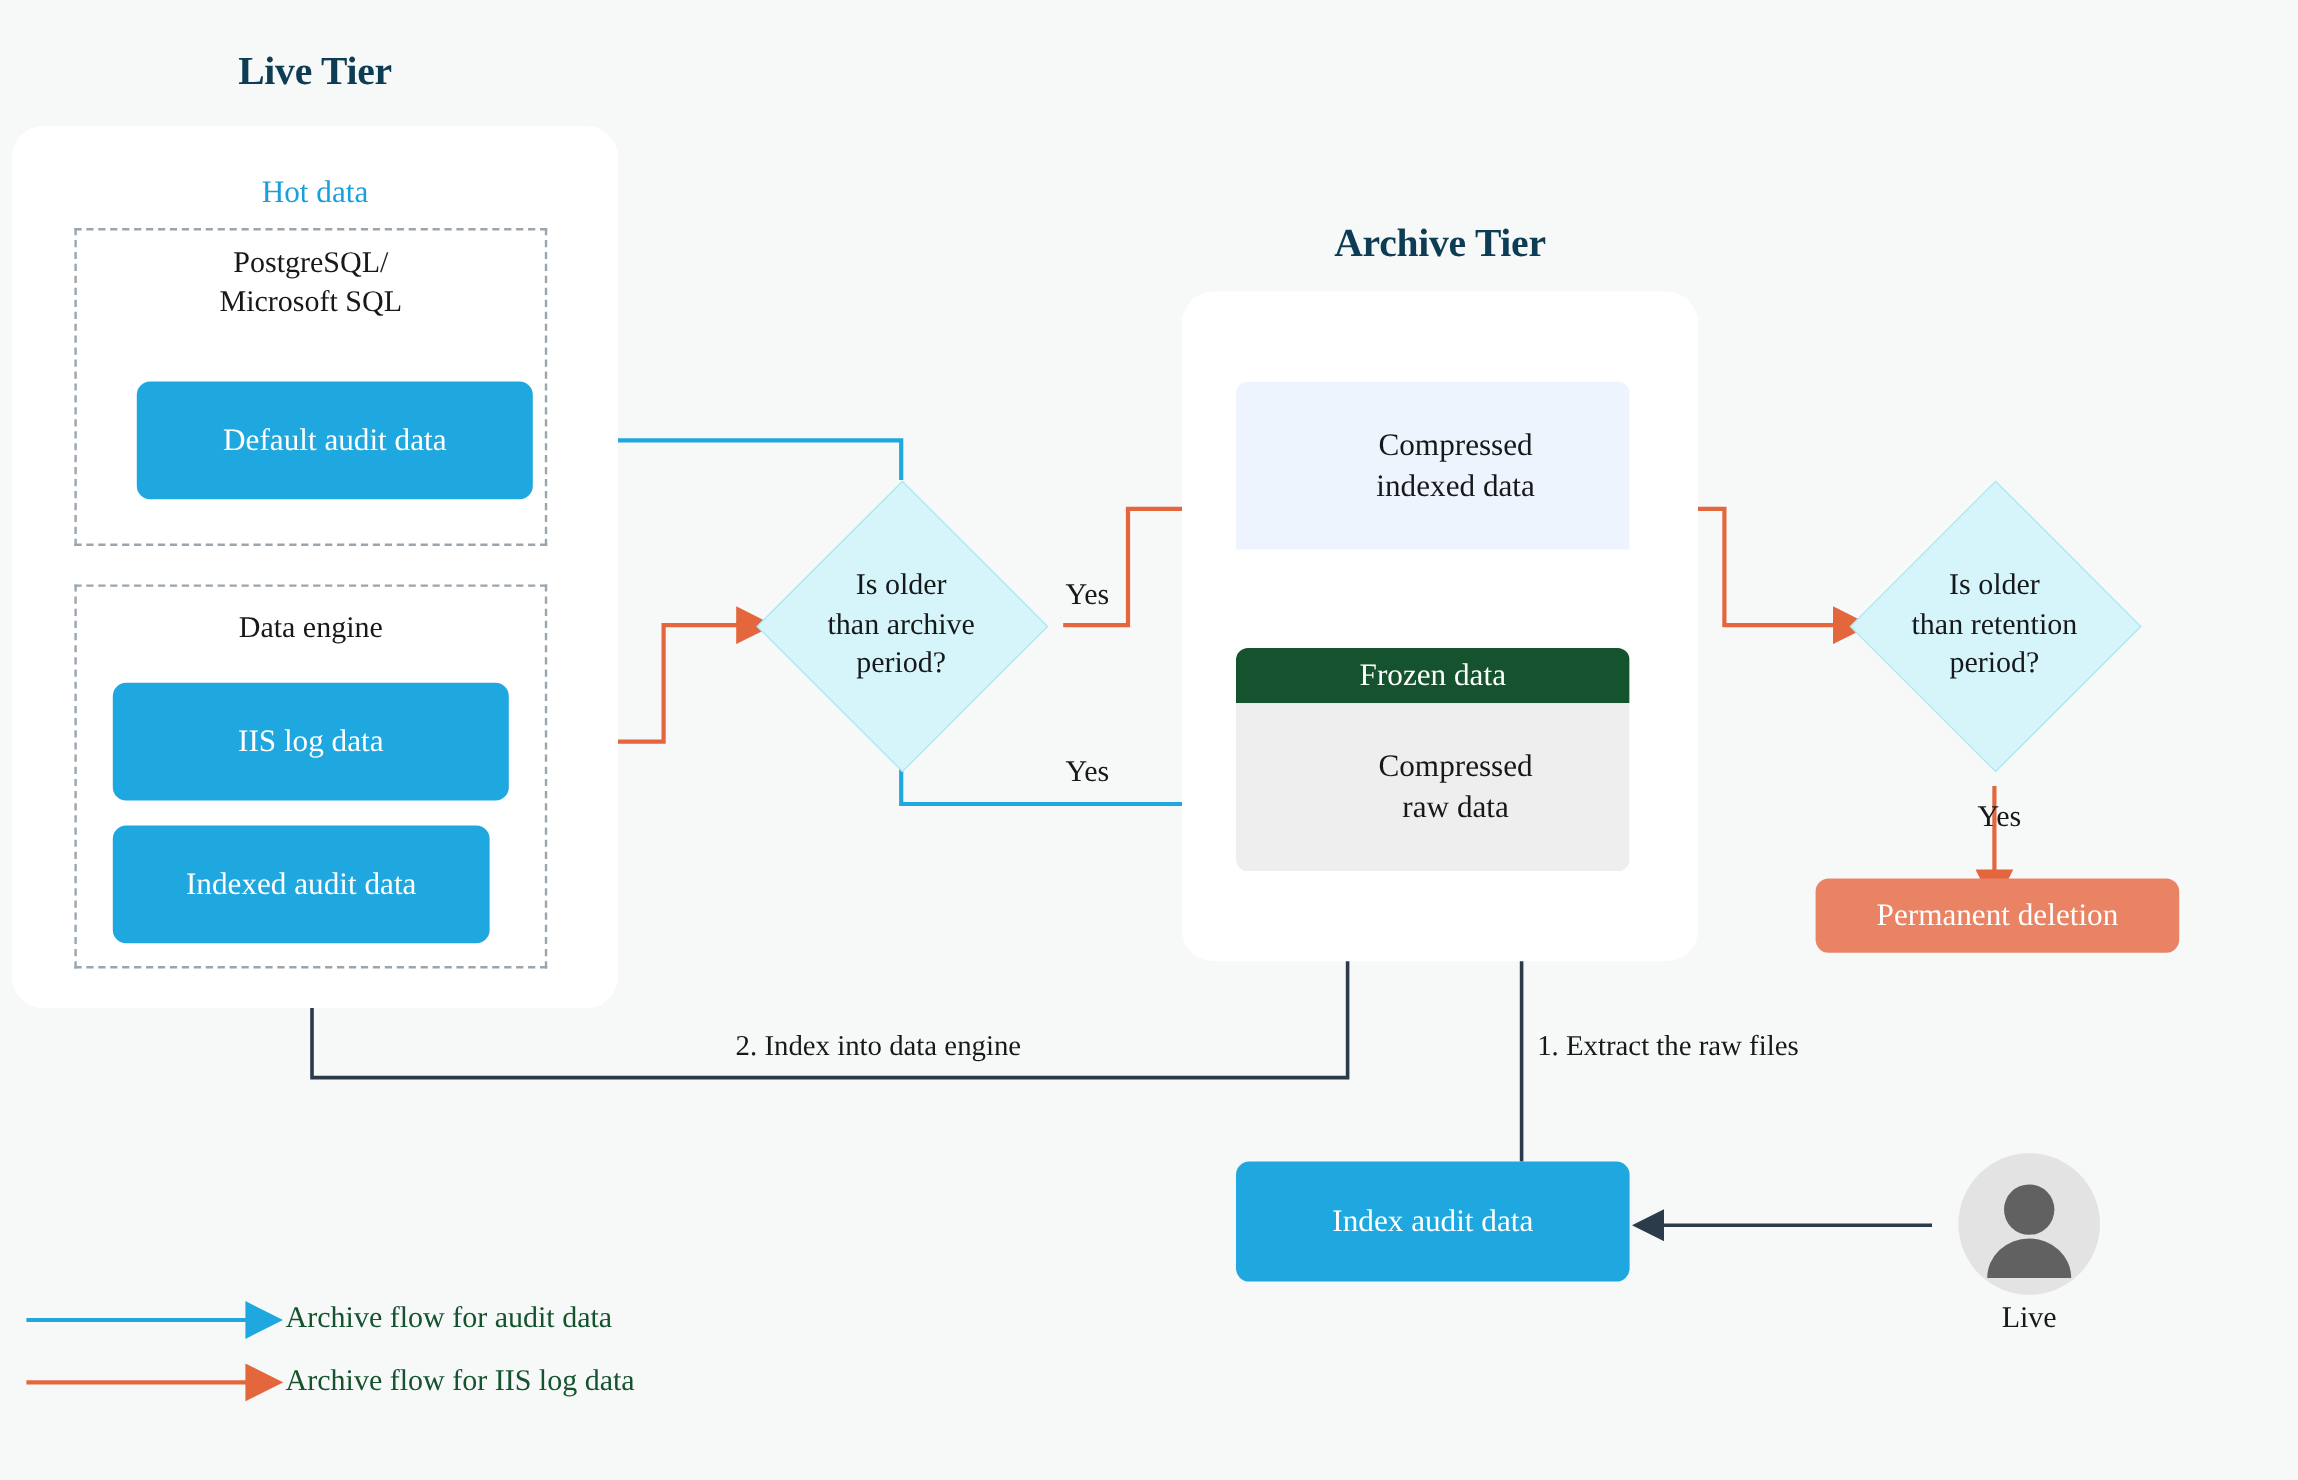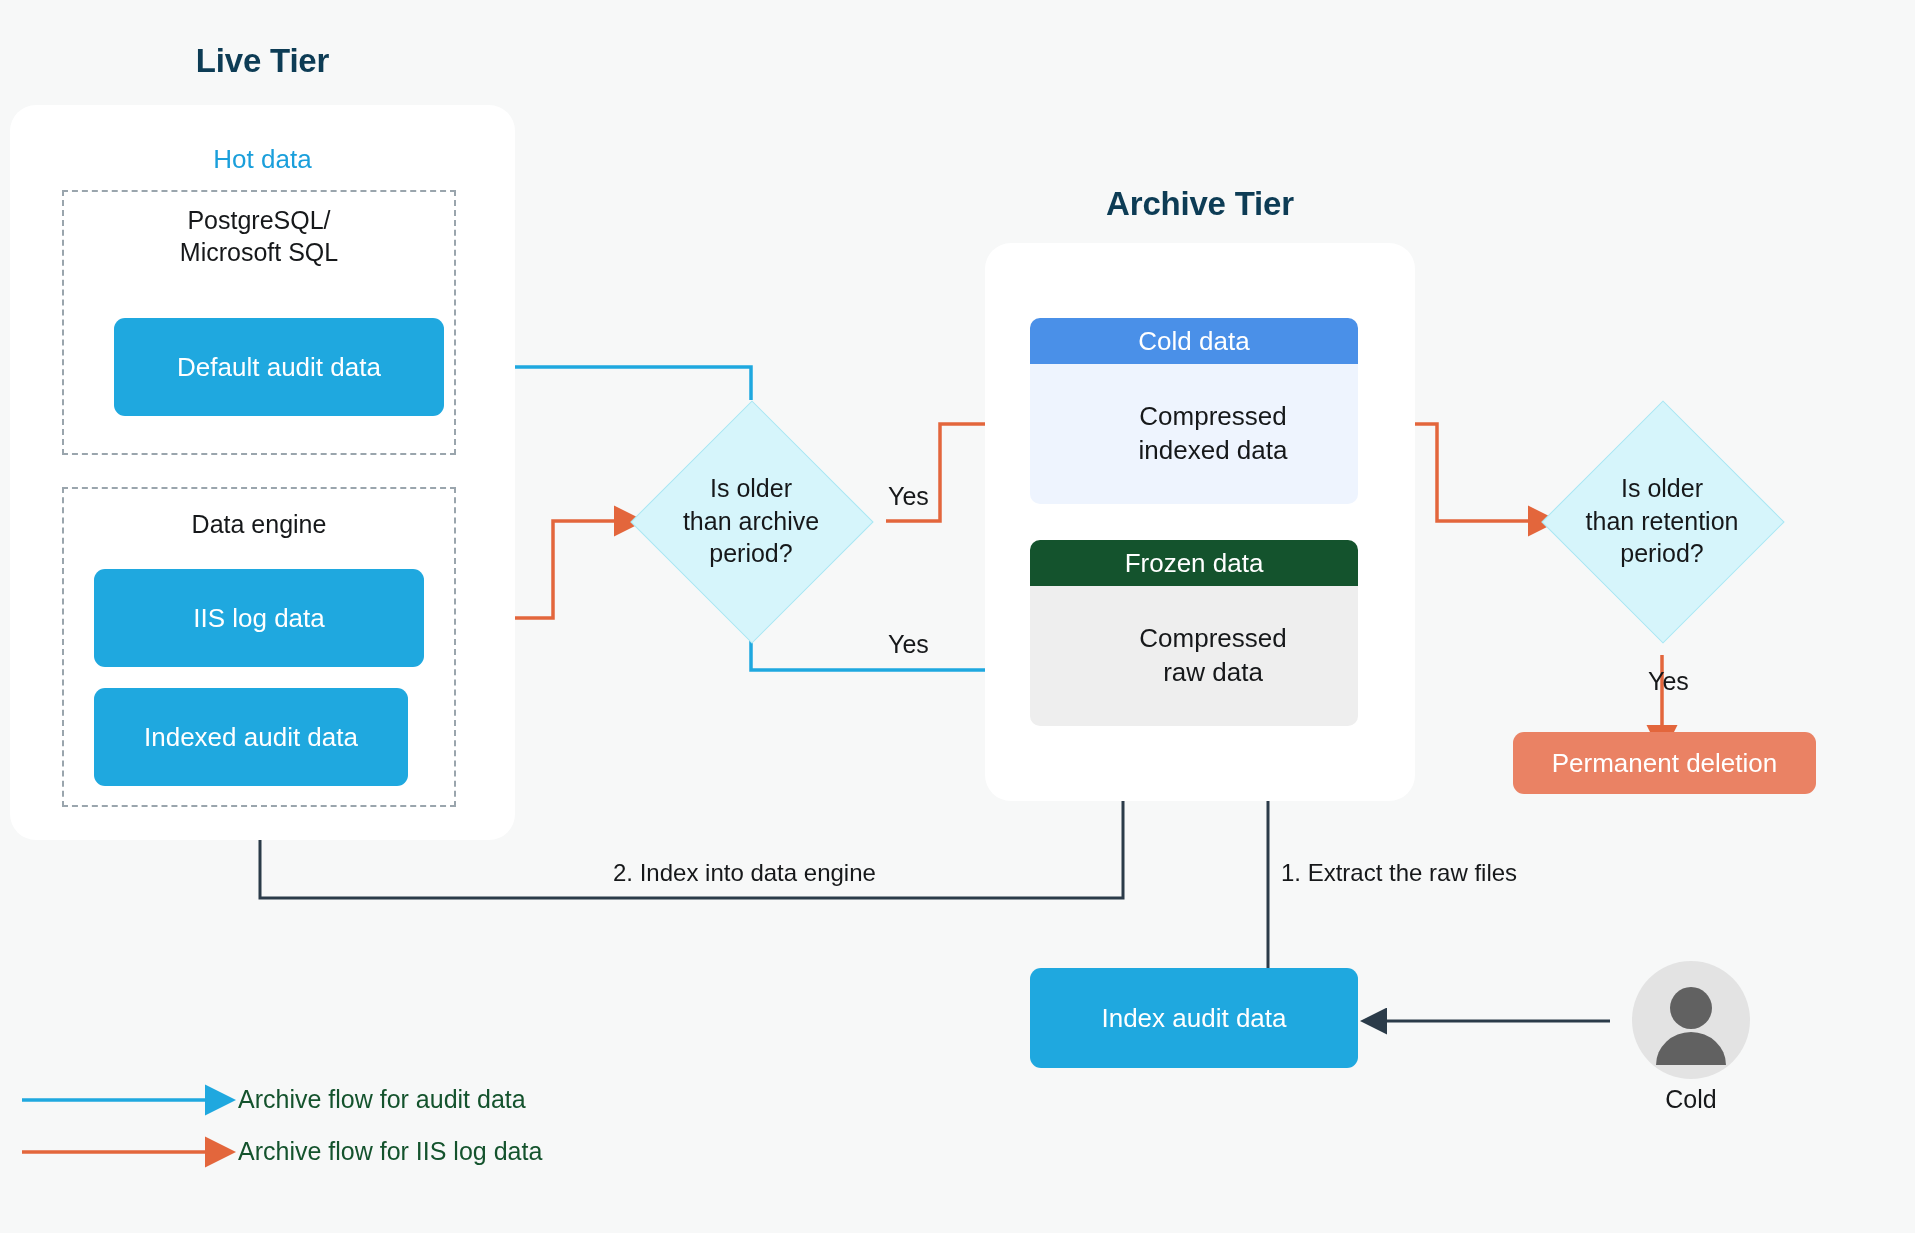--- a/index.html
+++ b/index.html
@@ -5,21 +5,21 @@
   html, body {
     margin: 0;
     padding: 0;
     background: #f7f8f8;
   }
   #root {
     position: relative;
     width: 1915px;
     height: 1233px;
     background: #f7f8f8;
-    font-family: Liberation Sans, sans-serif;
+    font-family: Liberation Serif, serif;
     overflow: hidden;
   }
   .abs { position: absolute; box-sizing: border-box; }
 
   
   .tier-title {
     font-size: 33px;
     font-weight: bold;
     color: #0d3c55;
     text-align: center;
@@ -241,21 +241,20 @@
   </div>
 
   <div class="abs edge-label" style="left:888px; top:482px;">Yes</div>
   <div class="abs edge-label" style="left:888px; top:630px;">Yes</div>
 
   <div class="abs tier-title" style="left:985px; top:185px; width:430px;">Archive Tier</div>
 
   <div class="abs tier-card" style="left:985px; top:243px; width:430px; height:558px;"></div>
 
   <div class="abs data-card dc-cold" style="left:1030px; top:318px; width:328px; height:186px;">
-    <div class="dc-head">Cold data</div>
     <div class="dc-body" style="height:140px;">
       <div>
         <div>Compressed</div>
         <div>indexed data</div>
       </div>
     </div>
   </div>
 
   <div class="abs data-card dc-frozen" style="left:1030px; top:540px; width:328px; height:186px;">
     <div class="dc-head">Frozen data</div>
@@ -287,18 +286,18 @@
   <div class="abs edge-label small" style="left:1281px; top:859px;">1. Extract the raw files</div>
 
   <div class="abs node-blue" style="left:1030px; top:968px; width:328px; height:100px;">Index audit data</div>
 
   <div class="abs avatar" style="left:1632px; top:961px; width:118px; height:118px;">
     <svg width="118" height="118" viewBox="0 0 118 118">
       <circle cx="59" cy="47" r="21" fill="#616161"></circle>
       <path d="M 24 104 a 35 33 0 0 1 70 0 z" fill="#616161"></path>
     </svg>
   </div>
-  <div class="abs avatar-caption" style="left:1632px; top:1085px; width:118px;">Cold</div>
+  <div class="abs avatar-caption" style="left:1632px; top:1085px; width:118px;">Live</div>
 
   <div class="abs legend-label" style="left:238px; top:1085px;">Archive flow for audit data</div>
   <div class="abs legend-label" style="left:238px; top:1137px;">Archive flow for IIS log data</div>
 
 </div>
 
 </body></html>

